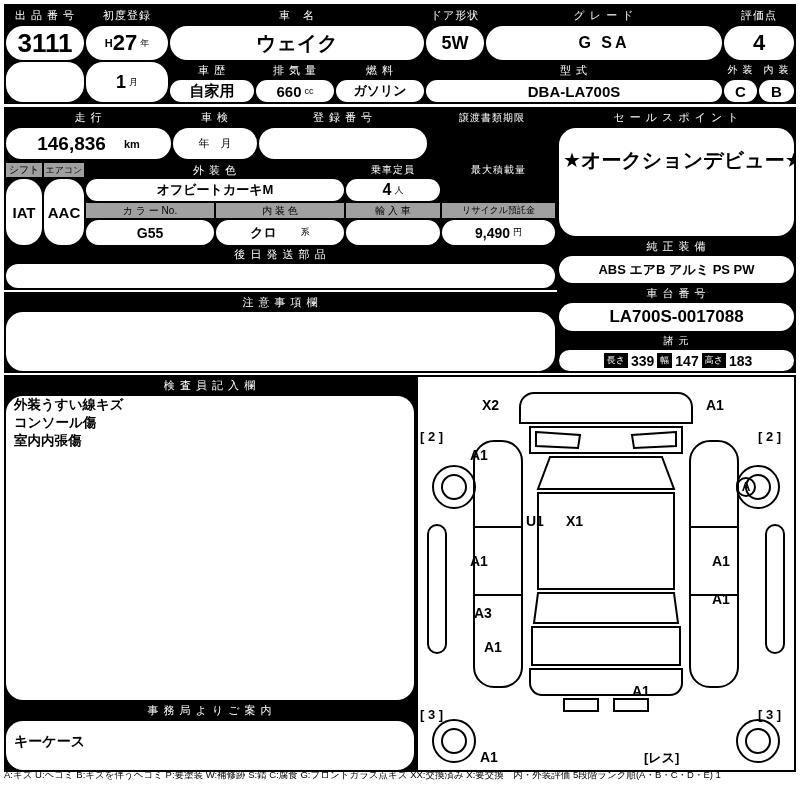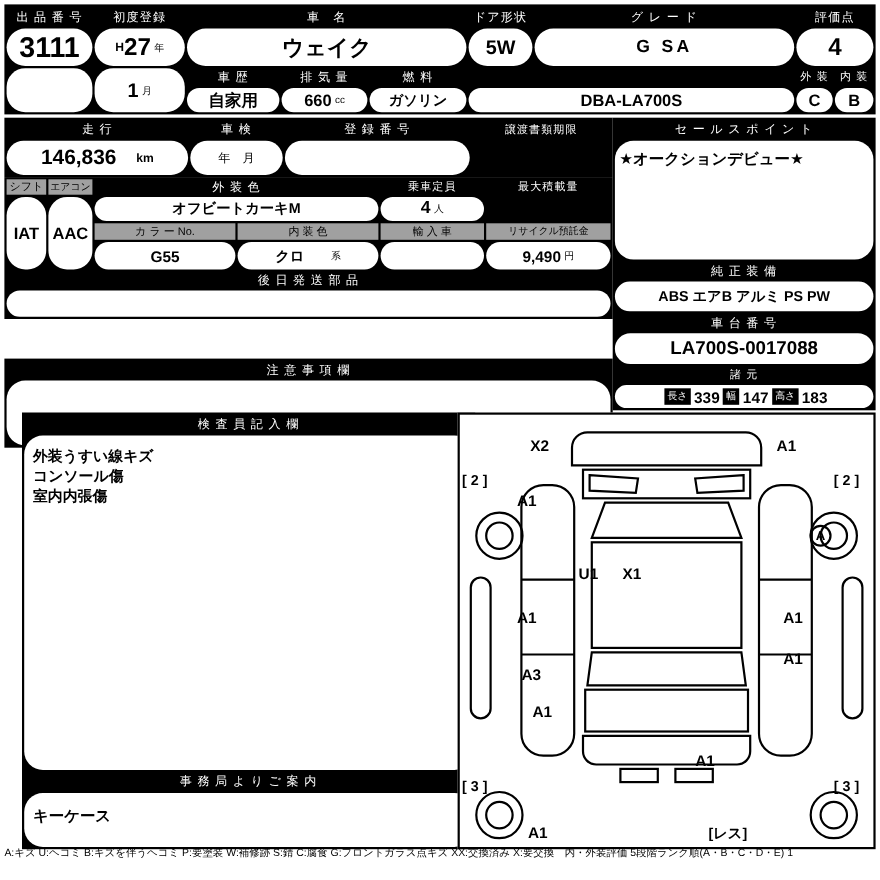--- a/index.html
+++ b/index.html
@@ -59,20 +59,21 @@
 
   <div class="hb" style="grid-area:3/5/4/6">燃 料</div>
   <div class="c b" style="grid-area:4/5/5/6;font-size:13px">ガソリン</div>
 
   <div class="hb" style="grid-area:1/6/2/7">ドア形状</div>
   <div class="c b" style="grid-area:2/6/3/7;font-size:18px">5W</div>
 
   <div class="hb" style="grid-area:1/7/2/8">グ レ ー ド</div>
   <div class="c b" style="grid-area:2/7/3/8;font-size:16px;letter-spacing:3px">G SA</div>
 
+  <div class="hb" style="grid-area:3/6/4/8">型 式</div>
   <div class="c b" style="grid-area:4/6/5/8;font-size:15px">DBA-LA700S</div>
 
   <div class="hb" style="grid-area:1/8/2/10">評価点</div>
   <div class="c b" style="grid-area:2/8/3/10;font-size:22px">4</div>
   <div class="hb" style="grid-area:3/8/4/9;font-size:10px">外 装</div>
   <div class="hb" style="grid-area:3/9/4/10;font-size:10px">内 装</div>
   <div class="c b" style="grid-area:4/8/5/9;font-size:15px">C</div>
   <div class="c b" style="grid-area:4/9/5/10;font-size:15px">B</div>
 </div>
 
@@ -85,21 +86,21 @@
   <div class="hb" style="grid-area:1/2/2/3">車 検</div>
   <div class="c" style="grid-area:2/2/3/3;font-size:11px">年　月</div>
   <div class="hb" style="grid-area:1/3/2/4">登 録 番 号</div>
   <div class="c" style="grid-area:2/3/3/4"></div>
   <div class="hb" style="grid-area:1/4/2/5;font-size:10px">譲渡書類期限</div>
   <div class="c tr" style="grid-area:2/4/3/5;font-size:11px;padding-right:14px">月　日</div>
 </div>
 
 <div class="sec" style="left:557px;top:107px;width:239px;height:266px;grid-template-columns:235px;grid-template-rows:17px 108px 16px 27px 16px 28px 15px 21px;">
   <div class="hb" style="grid-area:1/1/2/2">セ ー ル ス ポ イ ン ト</div>
-  <div class="c tl b" style="grid-area:2/1/3/2;font-size:14px;padding:8px 4px">★オークションデビュー★</div>
+  <div class="c tl b" style="grid-area:2/1/3/2;font-size:20px;padding:19px 4px">★オークションデビュー★</div>
   <div class="hb" style="grid-area:3/1/4/2">純 正 装 備</div>
   <div class="c b" style="grid-area:4/1/5/2;font-size:13px">ABS エアB アルミ PS PW</div>
   <div class="hb" style="grid-area:5/1/6/2">車 台 番 号</div>
   <div class="c b" style="grid-area:6/1/7/2;font-size:17px">LA700S-0017088</div>
   <div class="hb" style="grid-area:7/1/8/2;font-size:10px">諸 元</div>
   <div class="c" style="grid-area:8/1/9/2">
     <span class="chip">長さ</span>
     <span class="dimv">339</span>
     <span class="chip">幅</span>
     <span class="dimv">147</span>
@@ -144,28 +145,28 @@
   <div class="hg" style="grid-area:3/6/4/7;font-size:9px">リサイクル預託金</div>
   <div class="c" style="grid-area:4/6/5/7">
     <span class="b" style="font-size:14px">9,490</span>
     <span class="u">円</span>
   </div>
 
   <div class="hb" style="grid-area:5/1/6/7">後 日 発 送 部 品</div>
   <div class="c" style="grid-area:6/1/7/7"></div>
 </div>
 
-<div class="sec" style="left:4px;top:292px;width:553px;height:81px;grid-template-columns:549px;grid-template-rows:16px 59px;margin-top:34px;">
+<div class="sec" style="left:4px;top:292px;width:553px;height:81px;grid-template-columns:549px;grid-template-rows:16px 59px;">
   <div class="hb" style="grid-area:1/1/2/2">注 意 事 項 欄</div>
   <div class="c tl" style="grid-area:2/1/3/2"></div>
 </div>
 
-<div class="sec" style="left:4px;top:375px;width:412px;height:397px;grid-template-columns:408px;grid-template-rows:17px 304px 17px 49px;margin-left:16px;">
+<div class="sec" style="left:4px;top:375px;width:412px;height:397px;grid-template-columns:408px;grid-template-rows:17px 304px 17px 49px;">
   <div class="hb" style="grid-area:1/1/2/2">検 査 員 記 入 欄</div>
-  <div class="c tl" style="grid-area:2/1/3/2;flex-direction:column;padding:10px 8px">
+  <div class="c tl" style="grid-area:2/1/3/2;flex-direction:column;padding:0 8px">
     <div class="note">外装うすい線キズ</div>
     <div class="note">コンソール傷</div>
     <div class="note">室内内張傷</div>
   </div>
   <div class="hb" style="grid-area:3/1/4/2">事 務 局 よ り ご 案 内</div>
   <div class="c tl b" style="grid-area:4/1/5/2;font-size:14px;padding:12px 8px">キーケース</div>
 </div>
 
 <div id="diagram">
   <svg width="376" height="393" viewBox="0 0 376 393">

